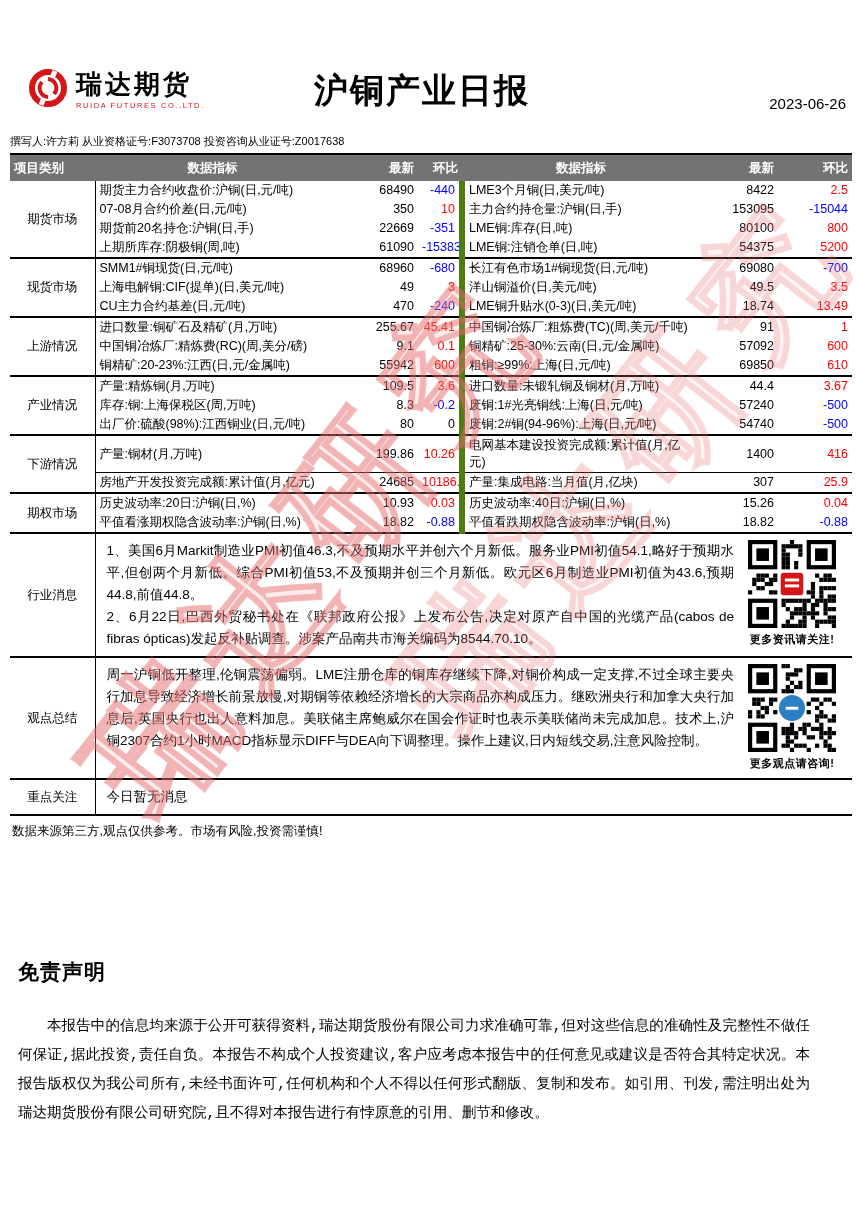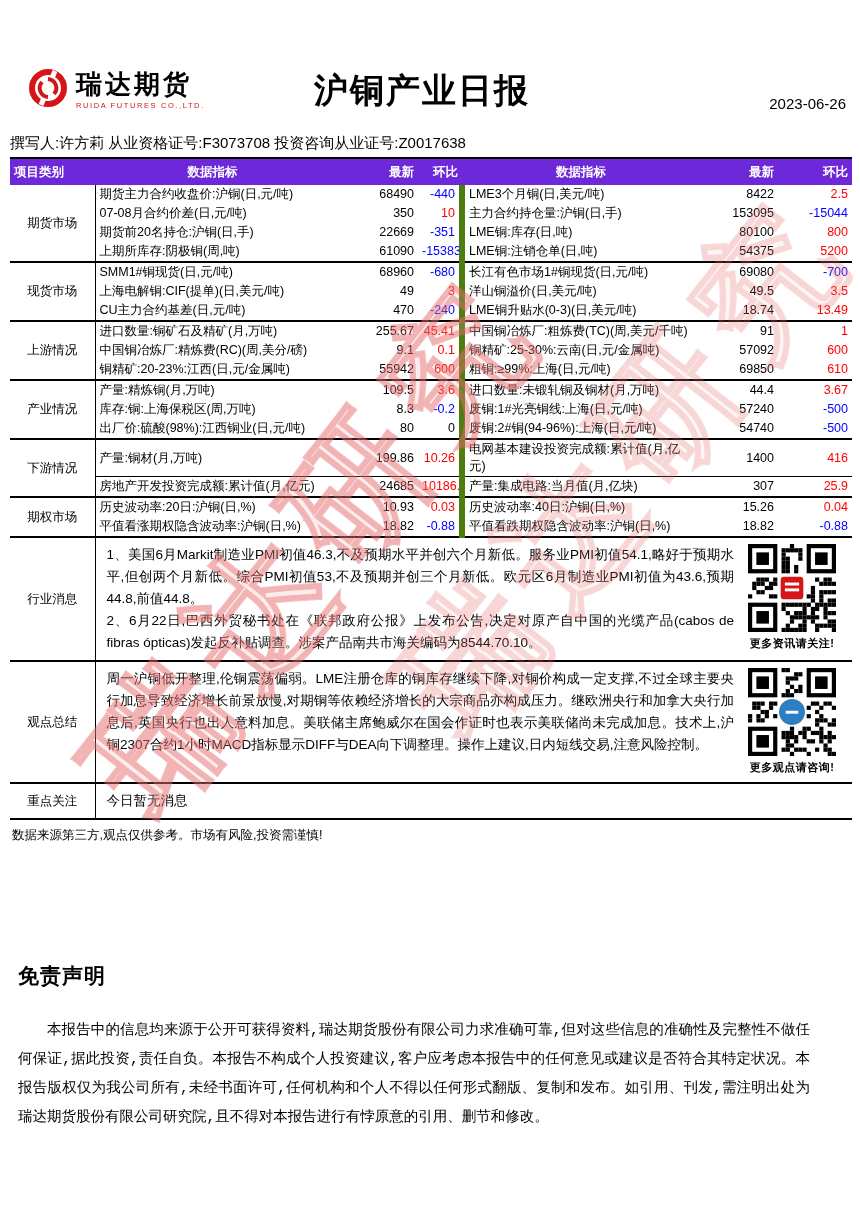--- a/index.html
+++ b/index.html
@@ -10,28 +10,28 @@
   
   .masthead{position:relative;height:66px;margin-top:60px;}
   .brand{position:absolute;left:26px;top:6px;display:flex;align-items:center;}
   .brand-txt{margin-left:6px;}
   .brand-cn{font-size:26px;font-weight:bold;letter-spacing:3px;line-height:1;}
   .brand-en{font-size:7.5px;color:#d61518;letter-spacing:1.6px;margin-top:4px;}
   .report-title{position:absolute;left:0;right:16px;top:0;text-align:center;
                 font-size:34px;font-weight:bold;letter-spacing:2px;line-height:60px;}
   .report-date{position:absolute;right:14px;top:26px;font-size:15px;margin-top:9px;}
 
-  .author-line{margin:8px 0 4px 10px;font-size:15px;}
+  .author-line{margin:8px 0 4px 10px;font-size:11px;}
 
   
   table.report{border-collapse:collapse;table-layout:fixed;width:842px;margin-left:10px;
                border-top:2px solid #000;border-bottom:2px solid #000;}
   table.report td,table.report th{padding:1px 4px;font-size:12.5px;line-height:17px;
                overflow:hidden;vertical-align:middle;}
-  thead th{background:#6d28d9;color:#fff;font-weight:bold;font-size:14.5px;height:24px;padding:2px 4px;}
+  thead th{background:#737373;color:#fff;font-weight:bold;font-size:14.5px;height:24px;padding:2px 4px;}
   th.h-cat{text-align:left;padding-left:8px;}
   th.h-ind{text-align:center;}
   th.h-val,th.h-chg{text-align:right;}
   td.cat{text-align:center;font-size:13.5px;border-right:1px solid #000;padding:0 2px;}
   td.ind{text-align:left;}
   td.val,td.chg{text-align:right;font-size:13px;}
   td.chg-l{border-right:6px solid #4d7c0f;}
   tr.group-start td{border-top:2px solid #000;}
   tr.row-sep td{border-top:1px solid #000;}
   .chg-up{color:#ff0000;}

